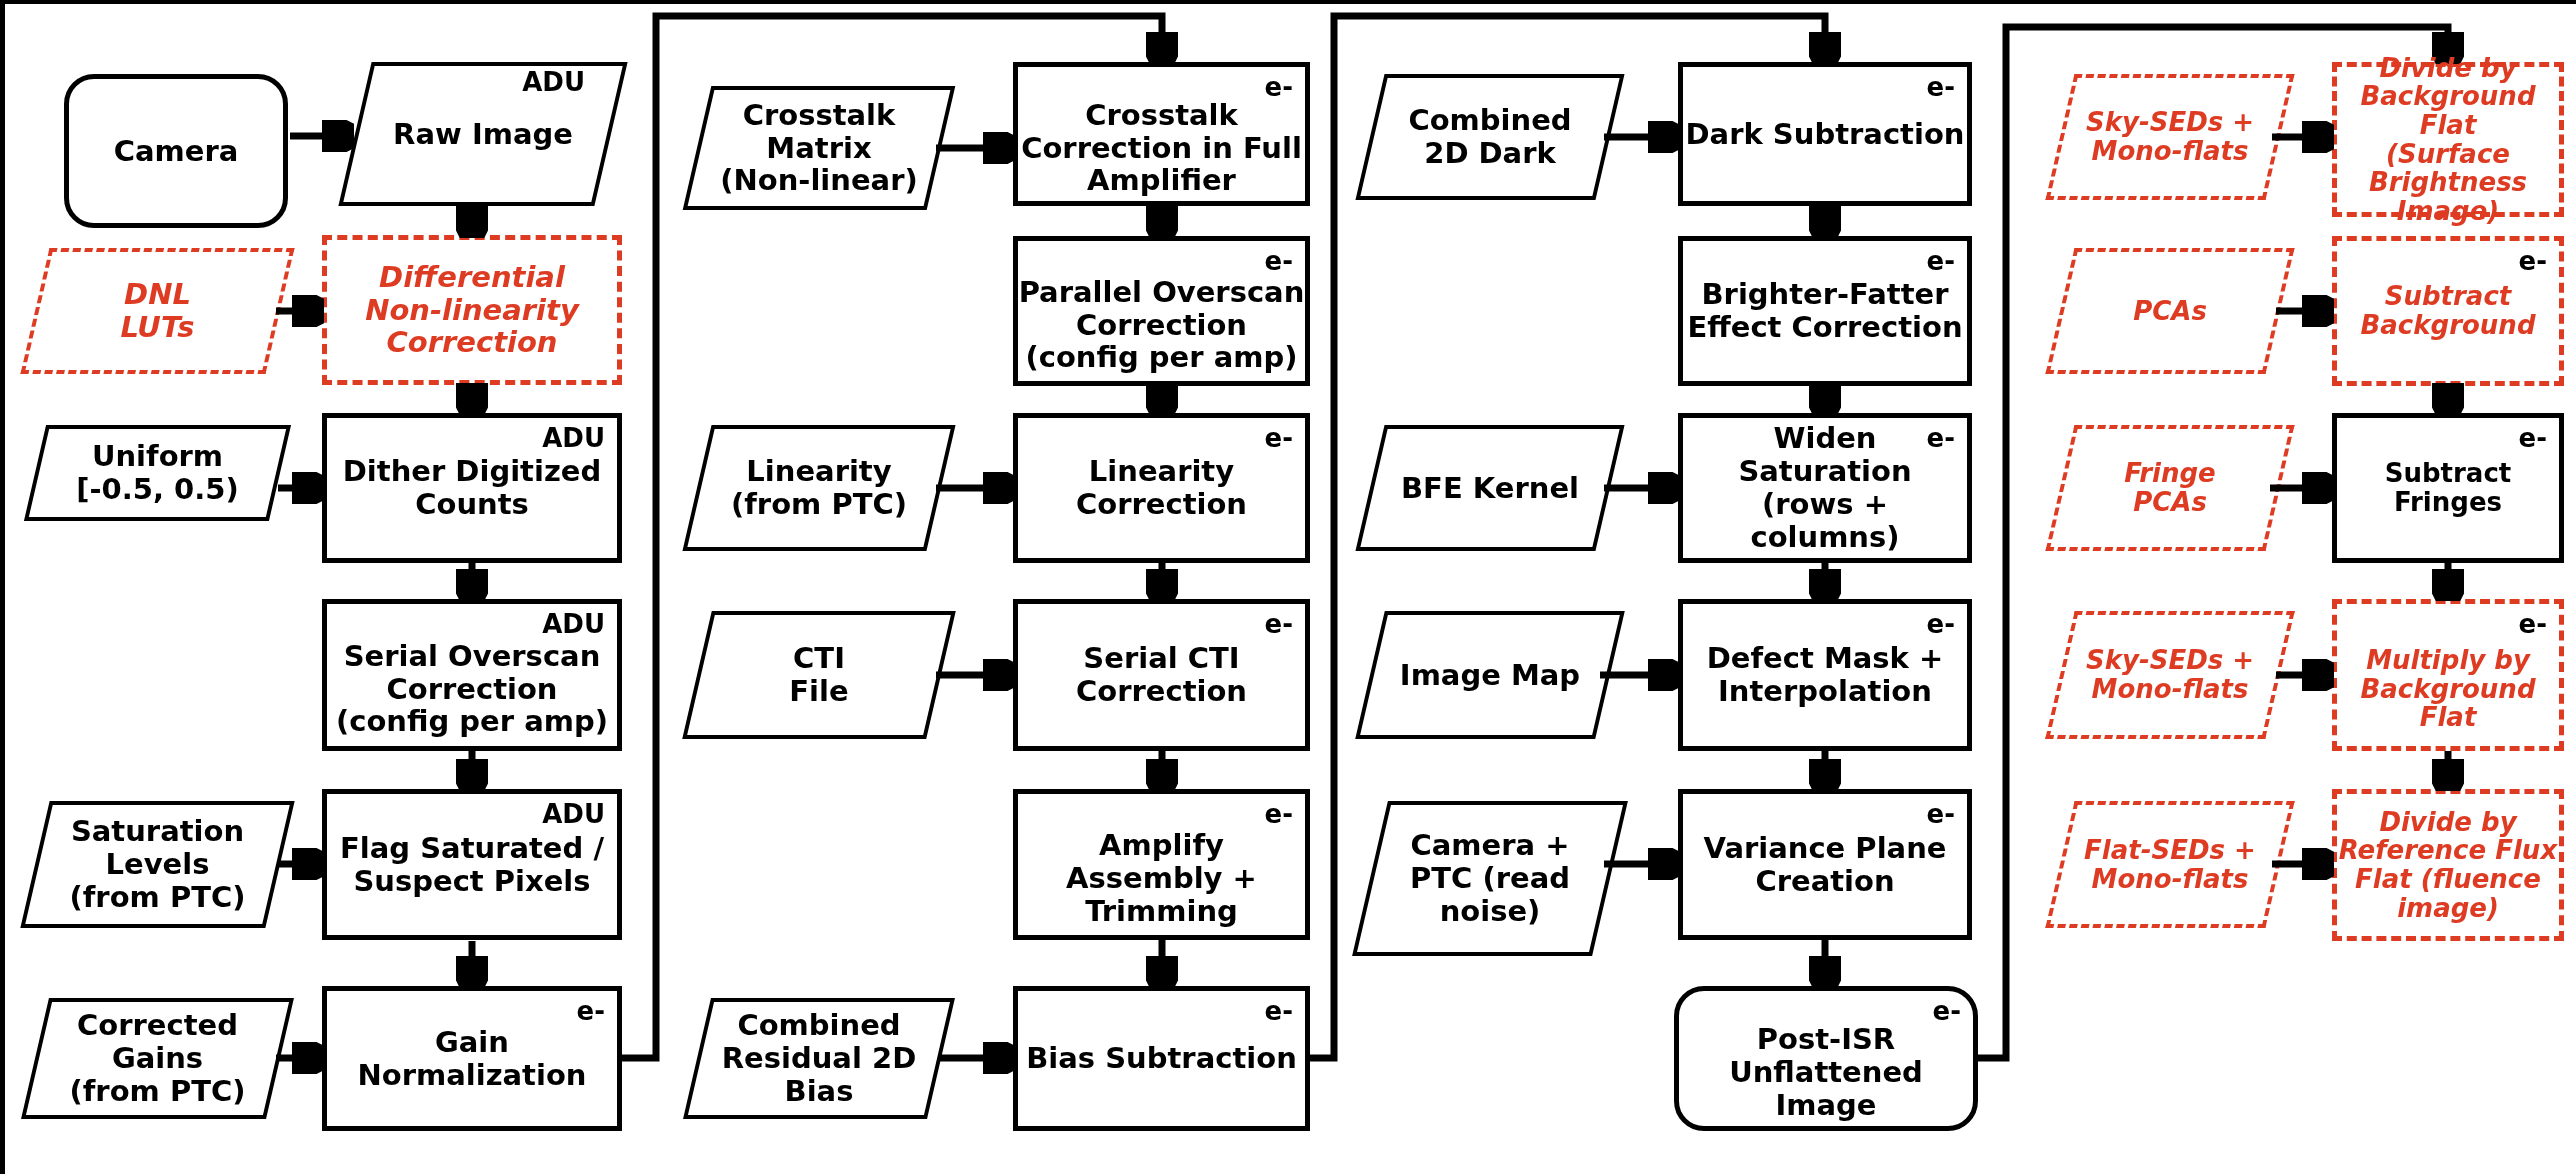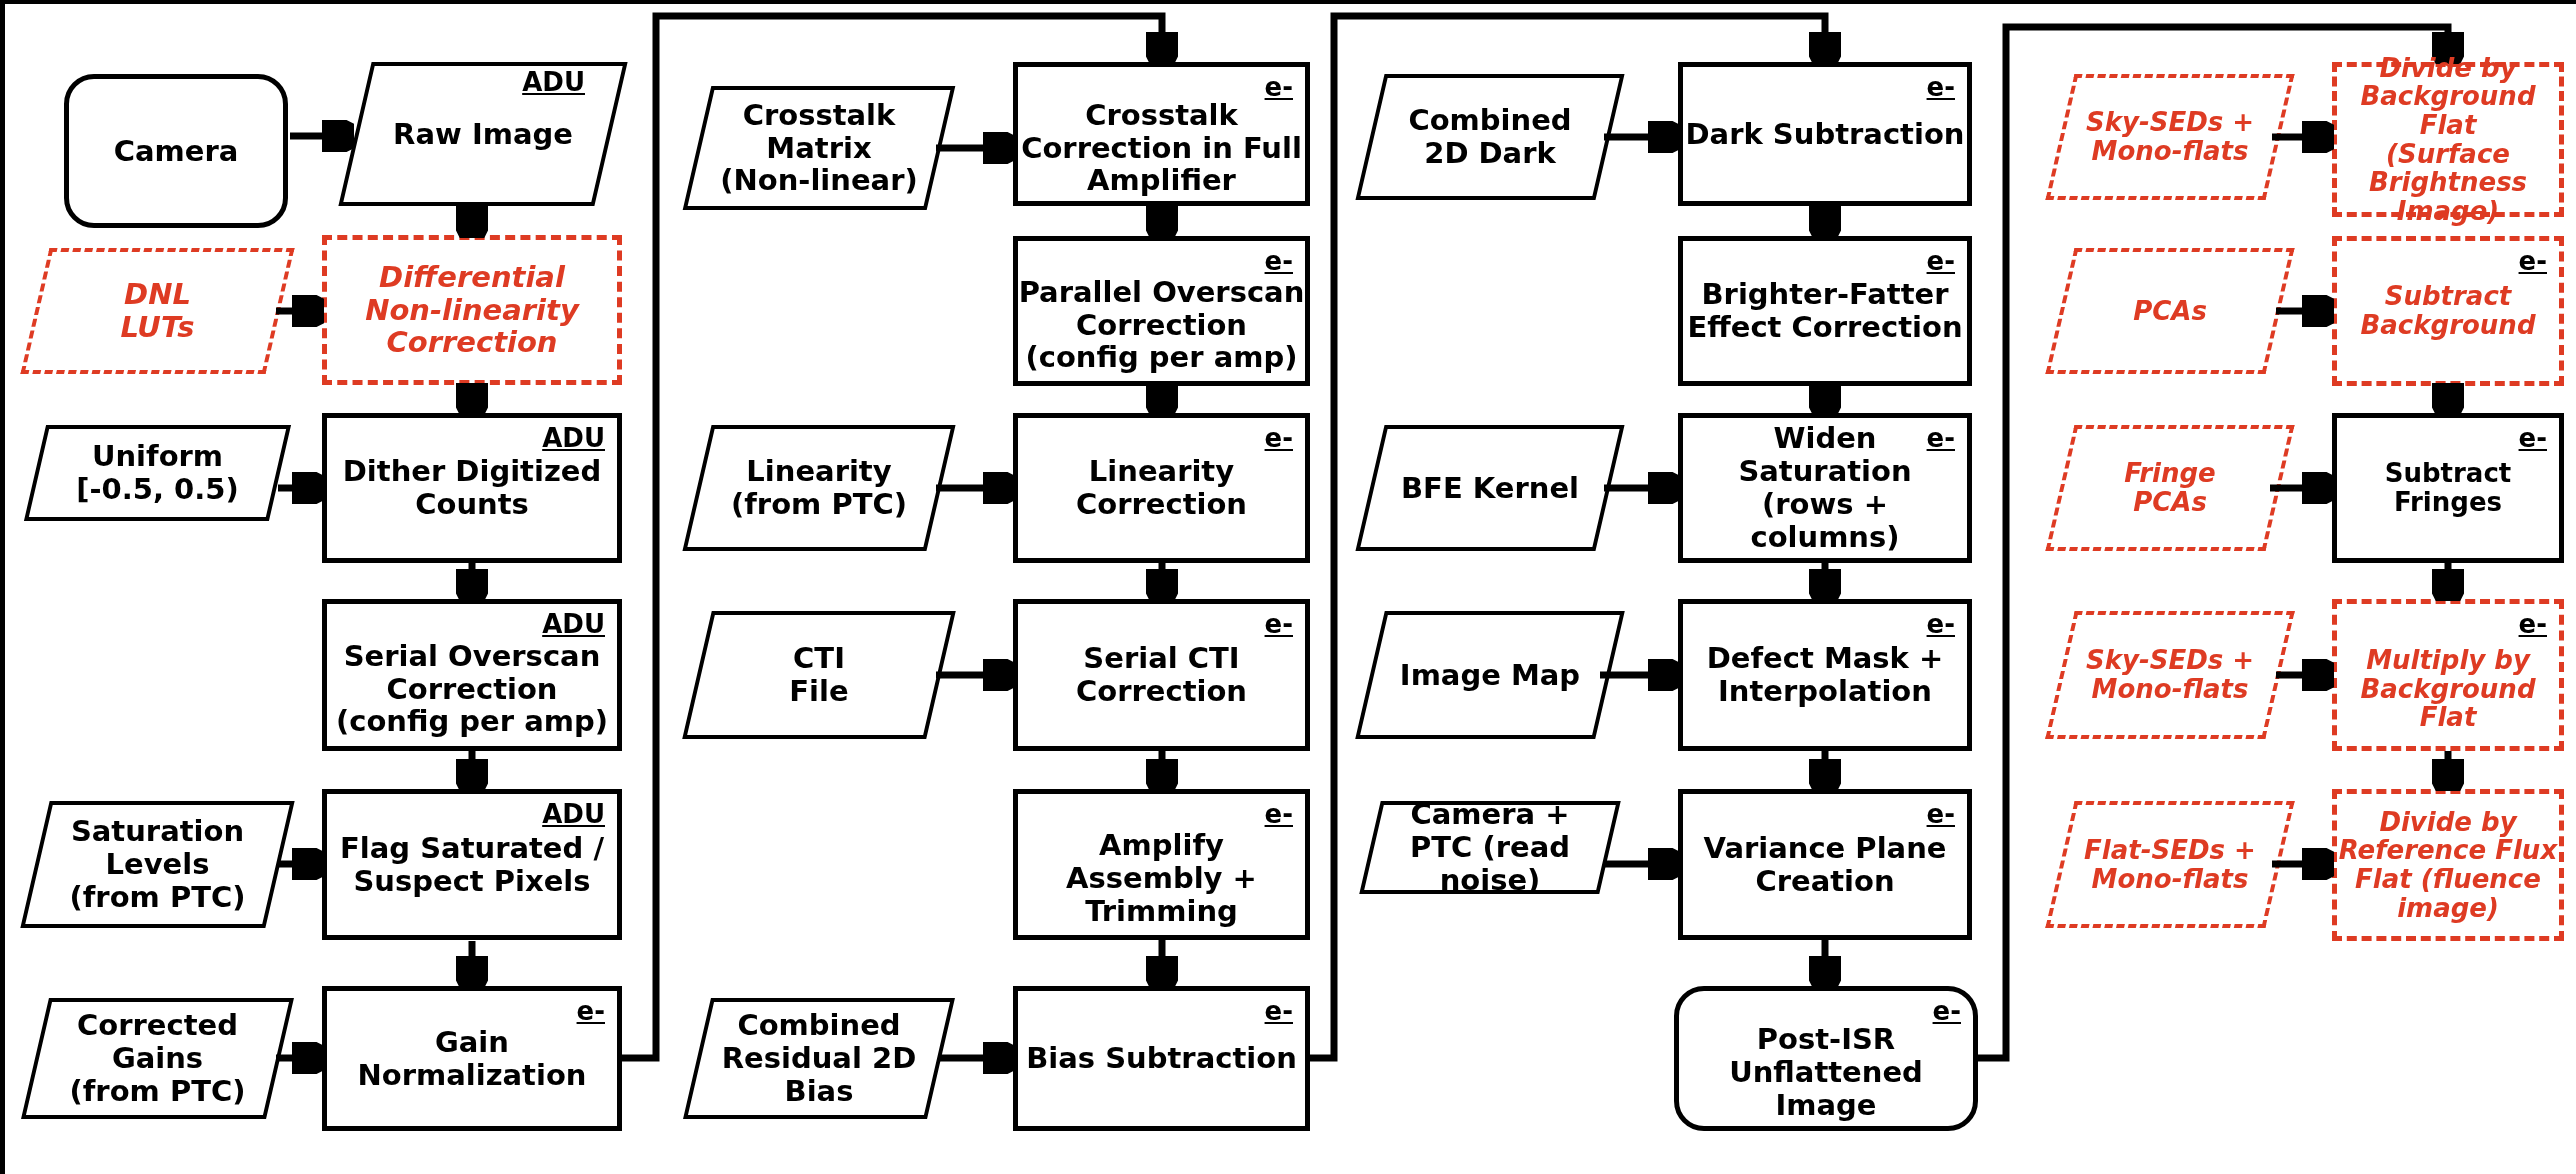--- a/index.html
+++ b/index.html
@@ -26,21 +26,21 @@
 
   .pt .node-label{padding-top:28px;}
 
   .pgram-shape{
     position:absolute;top:0;bottom:0;left:20px;right:20px;
     transform:skewX(-13deg);border:4px solid #000;background:#fff;
   }
   .red .pgram-shape{border:4px dashed var(--red);}
 
   .unit{
-    position:absolute;top:5px;right:12px;font-size:26px;color:#000;z-index:4;text-decoration:underline;
+    position:absolute;top:5px;right:12px;font-size:26px;color:#000;z-index:4;
   }
   .pgram .unit{right:46px;}
 
   #arrows{position:absolute;left:0;top:0;z-index:2;}
   #arrows path{stroke:#000;stroke-width:7;fill:none;}
   :root{--red:#DE3B23;}
 </style>
 </head>
 <body>
 
@@ -238,21 +238,21 @@
   </div>
   <div class="node pgram" style="left:1350px;top:611px;width:280px;height:128px">
     <div class="pgram-shape"></div>
     <div class="node-label">Image Map</div>
   </div>
   <div class="node rect" style="left:1678px;top:599px;width:294px;height:152px">
     <span class="unit">e-</span>
     <div class="node-label">Defect Mask +
 Interpolation</div>
   </div>
-  <div class="node pgram" style="left:1350px;top:801px;width:280px;height:93px">
+  <div class="node pgram" style="left:1350px;top:801px;width:280px;height:155px">
     <div class="pgram-shape"></div>
     <div class="node-label">Camera +
 PTC (read
 noise)</div>
   </div>
   <div class="node rect" style="left:1678px;top:789px;width:294px;height:151px">
     <span class="unit">e-</span>
     <div class="node-label">Variance Plane
 Creation</div>
   </div>

